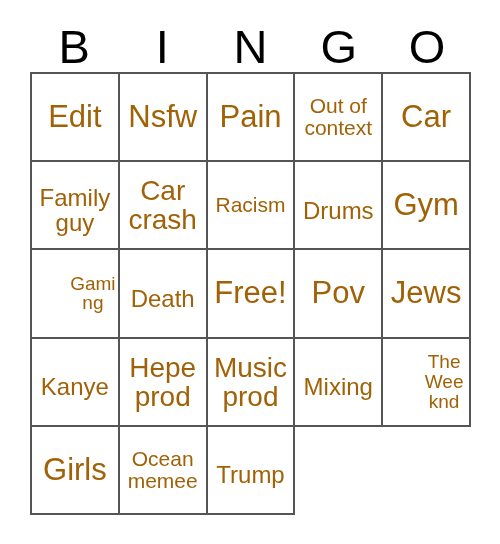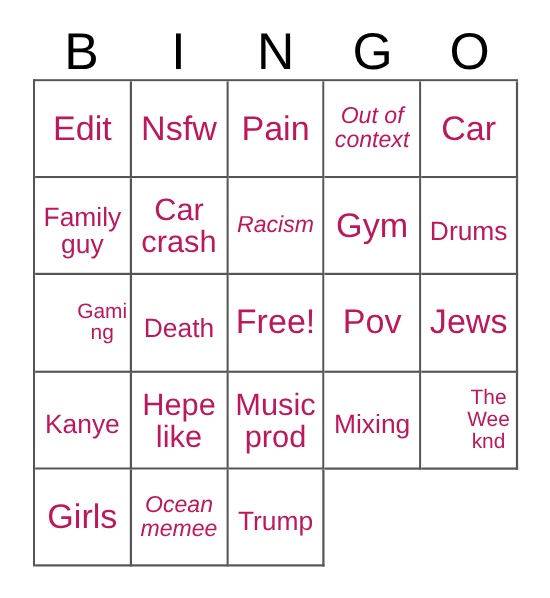--- a/index.html
+++ b/index.html
@@ -69,30 +69,30 @@
     align-items: center;
     justify-content: center;
     text-align: center;
     overflow: hidden;
     padding: 1px 2px;
     background: #ffffff;
   }
   .bingo-cell .cell-text {
     display: block;
     line-height: 1.04;
-    color: #be185d;
+    color: #a16207;
     white-space: pre-line;
     word-break: break-word;
   }
 
   
   .bingo-cell[data-size="xl"]  .cell-text { font-size: 31px; }
   .bingo-cell[data-size="lg"]  .cell-text { font-size: 28px; }
   .bingo-cell[data-size="md"]  .cell-text { font-size: 24px; margin-top: 12px; }
-  .bingo-cell[data-size="sm"]  .cell-text { font-size: 21px; font-style: italic; }
+  .bingo-cell[data-size="sm"]  .cell-text { font-size: 21px; }
   .bingo-cell[data-size="xs"]  .cell-text { font-size: 19px; margin-left: 36px; }
 </style>
 </head>
 <body>
 
 <div id="bingo-card">
 
   <div id="bingo-header">
     <div class="header-letter">B</div>
     <div class="header-letter">I</div>
@@ -123,25 +123,25 @@
         <span class="cell-text">Family
 guy</span>
       </div>
     <div class="bingo-cell" data-size="lg">
         <span class="cell-text">Car
 crash</span>
       </div>
     <div class="bingo-cell" data-size="sm">
         <span class="cell-text">Racism</span>
       </div>
+    <div class="bingo-cell" data-size="md">
+        <span class="cell-text">Drums</span>
+      </div>
     <div class="bingo-cell" data-size="xl">
         <span class="cell-text">Gym</span>
-      </div>
-    <div class="bingo-cell" data-size="md">
-        <span class="cell-text">Drums</span>
       </div>
 
     <div class="bingo-cell" data-size="xs">
         <span class="cell-text">Gaming</span>
       </div>
     <div class="bingo-cell" data-size="md">
         <span class="cell-text">Death</span>
       </div>
     <div class="bingo-cell" data-size="xl">
         <span class="cell-text">Free!</span>
@@ -151,21 +151,21 @@
       </div>
 
     <div class="bingo-cell" data-size="xl">
         <span class="cell-text">Jews</span>
       </div>
     <div class="bingo-cell" data-size="md">
         <span class="cell-text">Kanye</span>
       </div>
     <div class="bingo-cell" data-size="lg">
         <span class="cell-text">Hepe
-like</span>
+prod</span>
       </div>
     <div class="bingo-cell" data-size="lg">
         <span class="cell-text">Music
 prod</span>
       </div>
     <div class="bingo-cell" data-size="md">
         <span class="cell-text">Mixing</span>
       </div>
 
     <div class="bingo-cell" data-size="xs">

